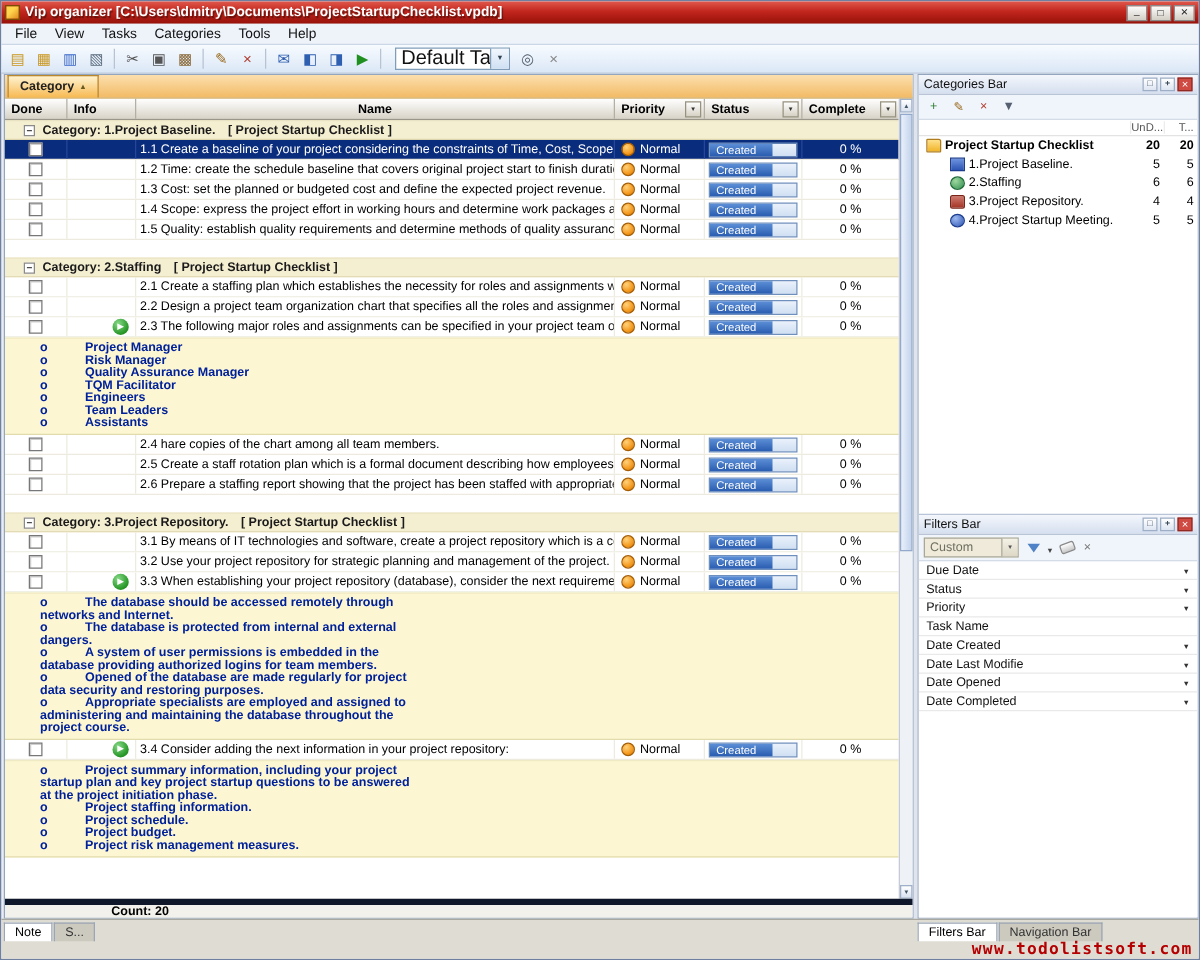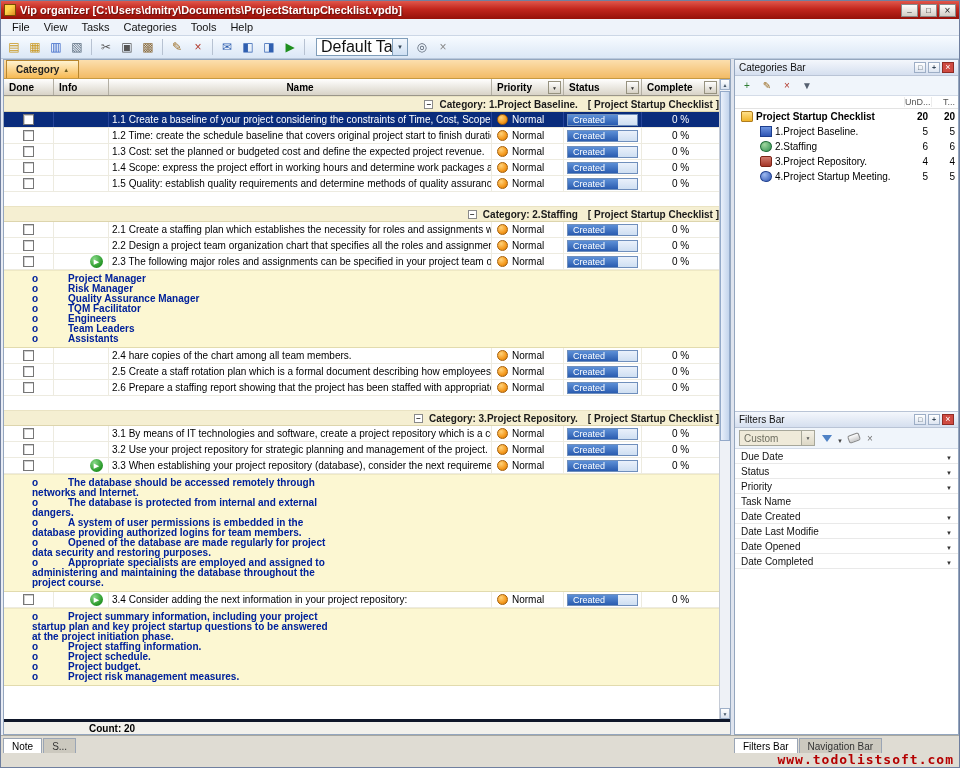--- a/index.html
+++ b/index.html
@@ -38,21 +38,21 @@
   .gh.done{width:50px;}
   .gh.info{width:55px;}
   .gh.name{width:383px;justify-content:center;}
   .gh.prio{width:72px;}
   .gh.status{width:78px;}
   .gh.comp{width:77px;border-right:none;}
   .filter-btn{position:absolute;right:2px;top:2px;width:13px;height:13px;background:linear-gradient(#fefefe,#d6d1c4);border:1px solid #96927f;display:flex;align-items:center;justify-content:center;}
   .filter-btn::before{content:"▼";font-size:5px;color:#333;}
 
   .grid-body{position:absolute;top:36px;left:0;width:715px;height:625px;overflow:hidden;background:#fff;}
-  .grp{height:16px;background:#f5efd2;border-top:1px solid #eae3c3;border-bottom:1px solid #ddd5ad;display:flex;align-items:center;font-size:10px;font-weight:bold;padding-left:8px;color:#1a1a1a;justify-content:flex-end;}
+  .grp{height:16px;background:#f5efd2;border-top:1px solid #eae3c3;border-bottom:1px solid #ddd5ad;display:flex;align-items:center;font-size:10px;font-weight:bold;padding-left:15px;color:#1a1a1a;}
   .grid-body > .grp{margin-top:14px;}
   .grid-body > .grp:first-child{margin-top:0;}
   .expander{width:9px;height:9px;border:1px solid #8a8a8a;background:#fff;font-size:8px;line-height:7px;text-align:center;color:#333;margin-right:6px;flex:none;}
   .expander::before{content:"−";}
   .grp-tag{margin-left:10px;}
 
   .trow{height:16px;display:flex;border-bottom:1px solid #edebe0;background:#fff;color:#000;}
   .trow .c{border-right:1px solid #edebe0;display:flex;align-items:center;font-size:10px;overflow:hidden;white-space:nowrap;flex:none;}
   .c.done{width:50px;justify-content:center;}
   .c.info{width:55px;justify-content:flex-end;padding-right:5px;}
@@ -67,21 +67,21 @@
   .stext{position:absolute;left:5px;top:0;line-height:10px;font-size:9px;color:#fff;}
   .green-go{width:13px;height:13px;border-radius:50%;background:radial-gradient(circle at 35% 30%,#86d886,#2a9a2a 65%,#157215);text-align:center;flex:none;}
   .green-go::before{content:"▶";font-size:7px;color:#fff;line-height:13px;}
   .trow.sel{background:#0a2c7c;color:#fff;}
   .trow.sel .c{border-right-color:#27459a;border-bottom-color:#27459a;}
 
   .note-block{background:#fcf7d2;border-top:1px solid #efe9c4;border-bottom:1px solid #e2dbae;padding:3px 0 3px;}
   .note-item{padding-left:28px;font-size:10px;line-height:10px;font-weight:bold;color:#00219b;width:332px;}
   .note-item::before{content:"o";display:inline-block;width:36px;}
 
-  .grid-footer{position:absolute;bottom:0;left:0;width:100%;height:15px;background:#f2f1ec;border-top:3px solid #0f172a;font-size:10px;font-weight:bold;padding-left:85px;display:flex;align-items:flex-end;color:#000;}
+  .grid-footer{position:absolute;bottom:0;left:0;width:100%;height:15px;background:#f2f1ec;border-top:5px solid #0f172a;font-size:10px;font-weight:bold;padding-left:85px;display:flex;align-items:flex-start;color:#000;}
 
   .vscroll{position:absolute;top:19px;right:0;width:11px;bottom:15px;background:#eef1f6;border-left:1px solid #c5cbd6;}
   .vs-btn{position:absolute;left:0;width:10px;height:11px;background:linear-gradient(#fff,#d9e2ef);border:1px solid #9fb0c8;display:flex;align-items:center;justify-content:center;}
   .vs-up{top:0;}  .vs-up::before{content:"▲";font-size:5px;color:#456;}
   .vs-down{bottom:0;} .vs-down::before{content:"▼";font-size:5px;color:#456;}
   .vs-thumb{position:absolute;left:0;top:12px;width:10px;height:350px;background:linear-gradient(90deg,#eaf0fb,#c3d4ec);border:1px solid #93a9c9;}
 
   .splitter{position:absolute;left:730px;top:58px;width:3px;height:676px;background:#dfe4ee;}
 
   

